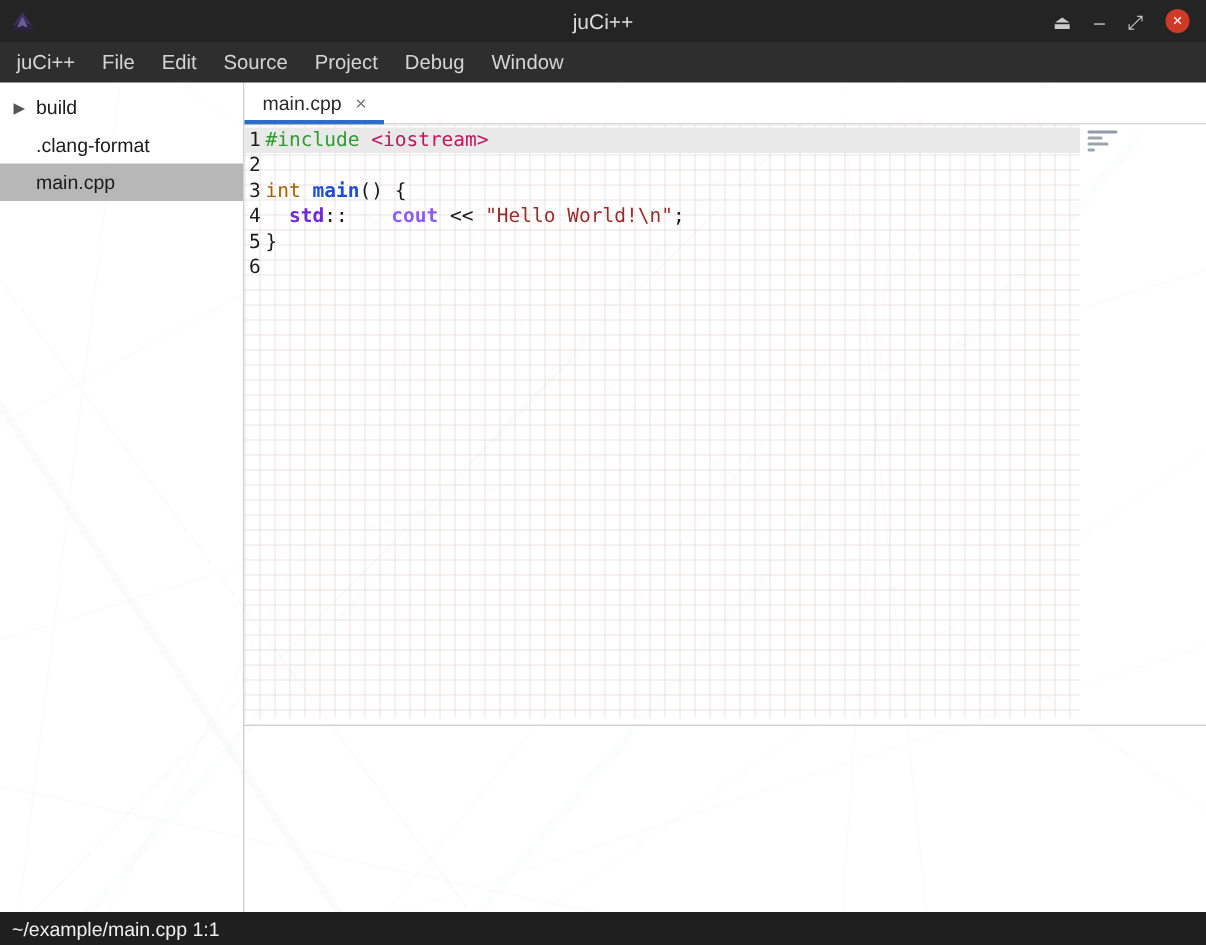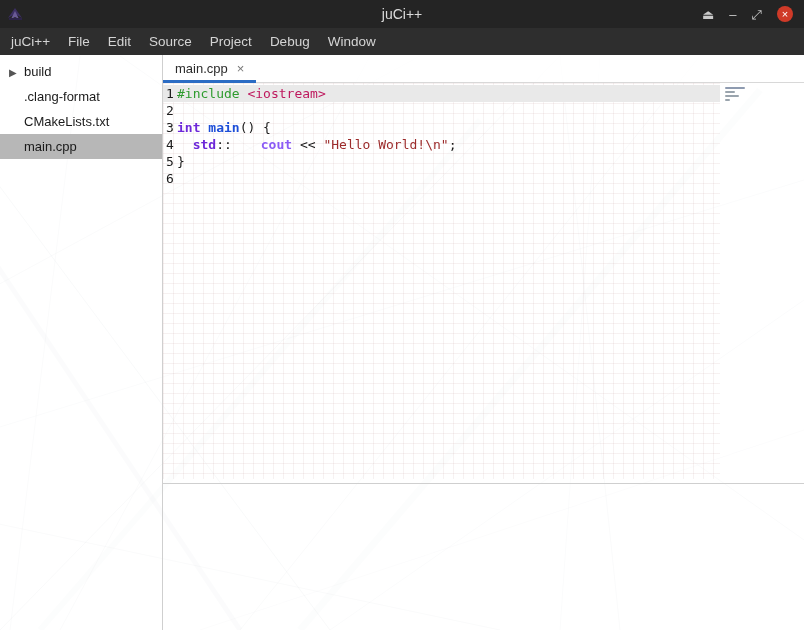--- a/index.html
+++ b/index.html
@@ -46,21 +46,21 @@
       repeating-linear-gradient(to bottom, rgba(190,150,150,0.13) 0 1px, transparent 1px 10px); }
   .code-lines { position: relative; z-index: 1; padding-top: 2px; }
   .code-row { display: flex; width: 557px; height: 17px; }
   .code-row.hl { background: #e9e9e9; }
   .gutter { flex: none; width: 11px; padding-left: 3px; color: #1c1c1c; }
   .code { white-space: pre; margin-left: 3px; color: #1a1a1a; }
 
   .seg-plain { color: #1a1a1a; }
   .seg-preprocessor { color: #2e9b2e; }
   .seg-include-path { color: #be185d; }
-  .seg-keyword { color: #6d28d9; font-weight: bold; }
+  .seg-keyword { color: #a16207; font-weight: normal; }
   .seg-function { color: #1d4ed8; font-weight: bold; }
   .seg-namespace { color: #6d28d9; font-weight: bold; }
   .seg-member { color: #8b5cf6; font-weight: bold; margin-left: 29px; }
   .seg-string { color: #9c2b2b; }
 
   .minimap { position: absolute; left: 562px; top: 4px; z-index: 2; display: flex; flex-direction: column; gap: 2px; }
   .mm-bar { height: 2px; border-radius: 1px; }
 
   .divider { height: 1px; background: #cfcfcf; flex: none; }
   .bottom-panel { flex: 1; background: rgba(255,255,255,0.55); }
@@ -123,23 +123,20 @@
 
   <div class="content">
     <div class="sidebar">
     <div class="tree-item">
           <span class="expander">▶</span>
           <span>build</span>
         </div>
         <div class="tree-item">
           <span>.clang-format</span>
         </div>
-        <div class="tree-item">
-          <span>CMakeLists.txt</span>
-        </div>
         <div class="tree-item selected">
           <span>main.cpp</span>
         </div>
       </div>
     <div class="main">
       <div class="tabbar">
           <div class="tab active">
             <span>main.cpp</span>
             <span class="tab-close">×</span>
           </div>
@@ -177,14 +174,17 @@
             <div class="mm-bar" style="width: 10px; background: rgb(154, 164, 173);"></div>
             <div class="mm-bar" style="width: 14px; background: rgb(154, 164, 173);"></div>
             <div class="mm-bar" style="width: 5px; background: rgb(154, 164, 173);"></div>
           </div>
       </div>
       <div class="divider"></div>
       <div class="bottom-panel"></div>
     </div>
   </div>
 
+  <div class="statusbar">
+    <span>~/example/main.cpp 1:1</span>
+  </div>
 
 </div>
 
 </body></html>

